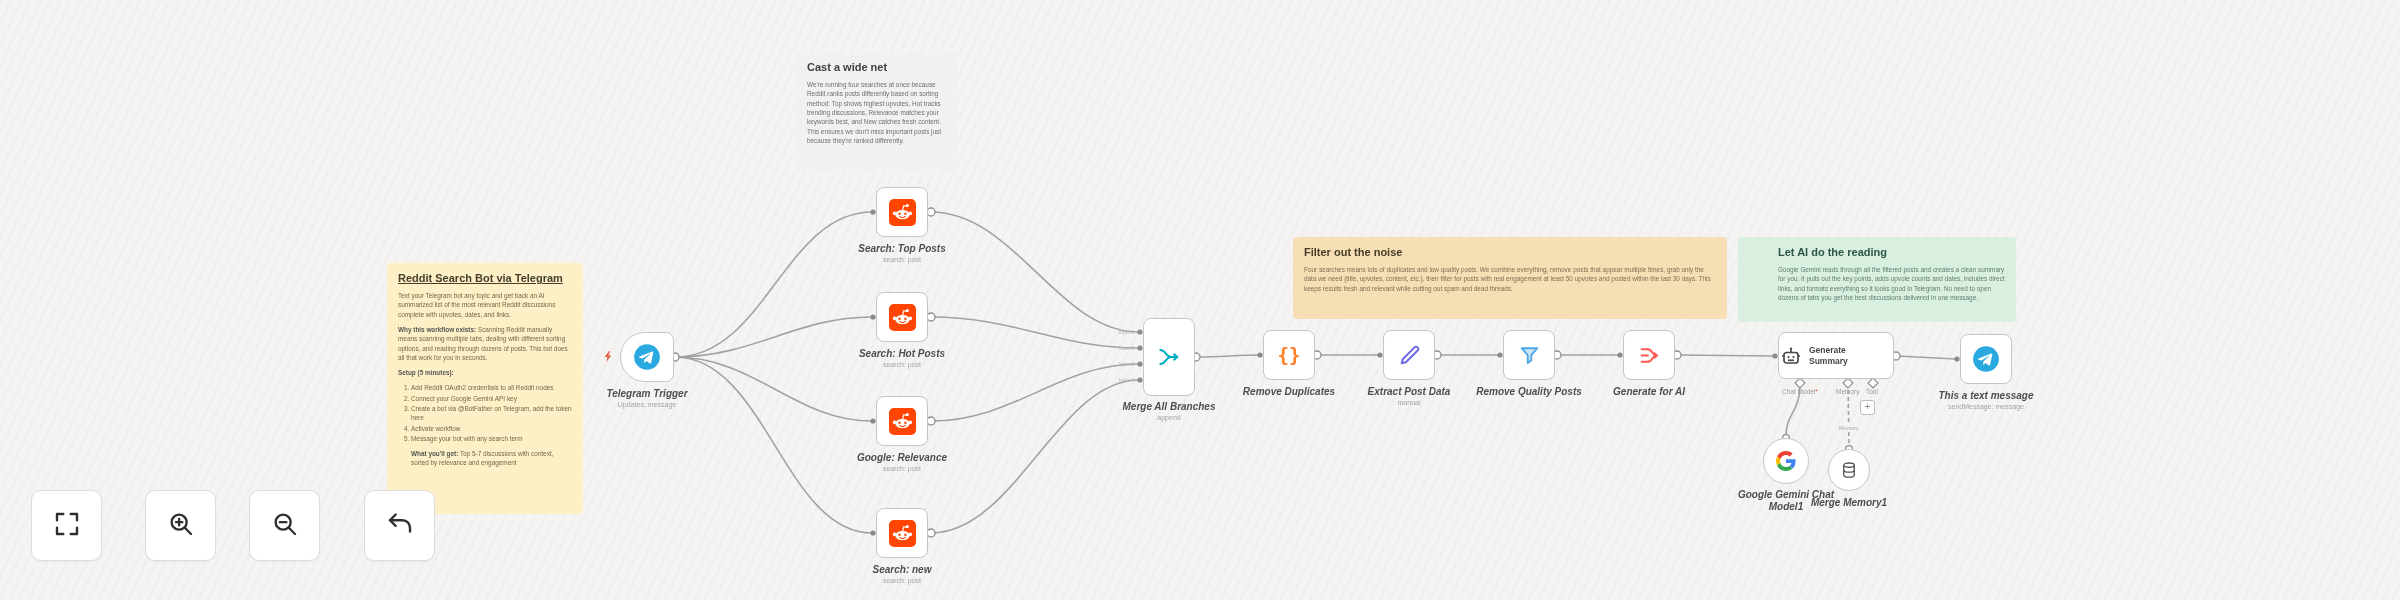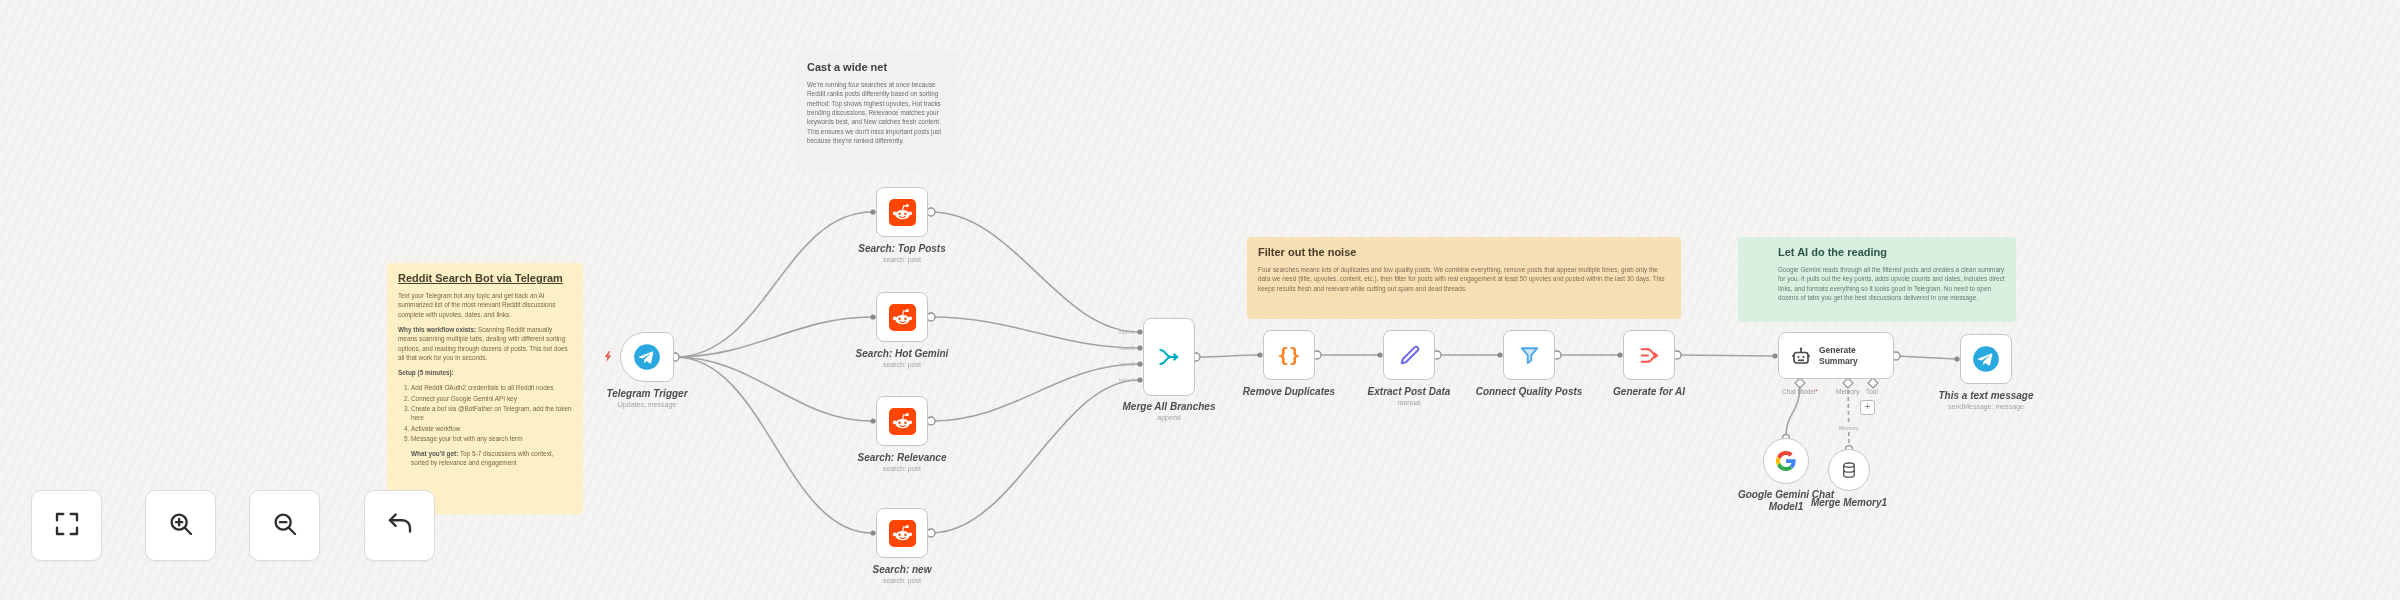--- a/index.html
+++ b/index.html
@@ -15,21 +15,21 @@
   .note{position:absolute;border-radius:4px;padding:9px 11px;box-sizing:border-box;overflow:hidden;z-index:2;}
   .note h3{margin:0 0 6px 0;font-size:11px;line-height:1.2;color:#3f3f3f;font-weight:bold;}
   .note p,.note li{font-size:6.4px;line-height:1.45;color:#6f6f6f;margin:0 0 6px 0;}
   .note b{font-weight:bold;color:#555;}
   .note ol{margin:2px 0 6px 0;padding-left:13px;}
   .note li{margin:0 0 1px 0;}
   .note-yellow{background:#fdf0c6;}
   .note-yellow p,.note-yellow li{color:#73684a;}
   .note-yellow h3{color:#45402c;text-decoration:underline;}
   .note-gray{background:#f1f1ef;}
-  .note-orange{background:#f6dfb4;}
+  .note-orange{background:#f6dfb4;margin-left:46px;}
   .note-orange p{color:#7d6f53;}
   .note-orange h3{color:#463c28;}
   .note-green{background:#d9f0e1;padding-left:40px;}
   .note-green p{color:#5f7d6e;}
   .note-green h3{color:#2c5744;}
   
   .node{position:absolute;background:#fff;border:1.6px solid #c6c6c6;border-radius:8px;
         display:flex;align-items:center;justify-content:center;z-index:3;box-sizing:border-box;}
   .node-trigger{border-radius:26px 8px 8px 26px;}
   .node-circle{border-radius:50%;}
@@ -196,41 +196,41 @@
           <circle cx="25.2" cy="17" r="2.2" fill="#fff"></circle>
           <circle cx="21.8" cy="7.8" r="1.8" fill="#fff"></circle>
           <path d="M16 13.5l1.5-5.5 4 .8" stroke="#fff" stroke-width="1.3" fill="none"></path>
           <circle cx="12.5" cy="17.5" r="1.4" fill="#FF4500"></circle>
           <circle cx="19.5" cy="17.5" r="1.4" fill="#FF4500"></circle>
           <path d="M12.5 20.6c2 1.5 5 1.5 7 0" stroke="#FF4500" stroke-width="1.2" fill="none" stroke-linecap="round"></path>
         </svg>
     </span>
   </div>
   <div class="nlabel" style="left:817px;top:348px;">
-    <div class="nname">Search: Hot Gemini</div>
+    <div class="nname">Search: Hot Posts</div>
     <div class="nsub">search: post</div>
   </div>
 
   <div class="node" style="left:876px;top:396px;width:52px;height:50px;">
     <span class="nicon">
       <svg width="27" height="27" viewBox="0 0 32 32">
           <rect width="32" height="32" rx="6" fill="#FF4500"></rect>
           <ellipse cx="16" cy="18.5" rx="8.5" ry="5.5" fill="#fff"></ellipse>
           <circle cx="6.8" cy="17" r="2.2" fill="#fff"></circle>
           <circle cx="25.2" cy="17" r="2.2" fill="#fff"></circle>
           <circle cx="21.8" cy="7.8" r="1.8" fill="#fff"></circle>
           <path d="M16 13.5l1.5-5.5 4 .8" stroke="#fff" stroke-width="1.3" fill="none"></path>
           <circle cx="12.5" cy="17.5" r="1.4" fill="#FF4500"></circle>
           <circle cx="19.5" cy="17.5" r="1.4" fill="#FF4500"></circle>
           <path d="M12.5 20.6c2 1.5 5 1.5 7 0" stroke="#FF4500" stroke-width="1.2" fill="none" stroke-linecap="round"></path>
         </svg>
     </span>
   </div>
   <div class="nlabel" style="left:817px;top:452px;">
-    <div class="nname">Search: Relevance</div>
+    <div class="nname">Google: Relevance</div>
     <div class="nsub">search: post</div>
   </div>
 
   <div class="node" style="left:876px;top:508px;width:52px;height:50px;">
     <span class="nicon">
       <svg width="27" height="27" viewBox="0 0 32 32">
           <rect width="32" height="32" rx="6" fill="#FF4500"></rect>
           <ellipse cx="16" cy="18.5" rx="8.5" ry="5.5" fill="#fff"></ellipse>
           <circle cx="6.8" cy="17" r="2.2" fill="#fff"></circle>
           <circle cx="25.2" cy="17" r="2.2" fill="#fff"></circle>
@@ -285,37 +285,37 @@
   </div>
 
   <div class="node" style="left:1503px;top:330px;width:52px;height:50px;">
     <span class="nicon">
       <svg width="25" height="25" viewBox="0 0 24 24">
           <path d="M4.5 5h15l-5.8 6.6v5.2l-3.4 2.4v-7.6z" fill="#cfe6f9" stroke="#4DA6EA" stroke-width="1.8" stroke-linejoin="round"></path>
         </svg>
     </span>
   </div>
   <div class="nlabel" style="left:1444px;top:386px;">
-    <div class="nname">Connect Quality Posts</div>
+    <div class="nname">Remove Quality Posts</div>
   </div>
 
   <div class="node" style="left:1623px;top:330px;width:52px;height:50px;">
     <span class="nicon">
       <svg width="25" height="25" viewBox="0 0 24 24" fill="none" stroke="#FF5A52" stroke-width="1.9" stroke-linecap="round">
           <path d="M4.5 6h6M4.5 12h6M4.5 18h6"></path>
           <path d="M10.5 6c4.5 0 4 6 8 6M10.5 18c4.5 0 4-6 8-6"></path>
           <path d="M16.6 9.8l2.6 2.2-2.6 2.2"></path>
         </svg>
     </span>
   </div>
   <div class="nlabel" style="left:1564px;top:386px;">
     <div class="nname">Generate for AI</div>
   </div>
 
-  <div class="node" style="left:1778px;top:332px;width:116px;height:47px;justify-content:flex-start;padding-left:10px;">
+  <div class="node" style="left:1778px;top:332px;width:116px;height:47px;justify-content:flex-start;">
     <span class="nicon">
       <svg width="24" height="24" viewBox="0 0 24 24" fill="none" stroke="#4a4a4a" stroke-width="1.7">
           <rect x="5" y="8.5" width="14" height="10.5" rx="2.5"></rect>
           <circle cx="9.5" cy="13" r="1.1" fill="#4a4a4a" stroke="none"></circle>
           <circle cx="14.5" cy="13" r="1.1" fill="#4a4a4a" stroke="none"></circle>
           <path d="M12 8.5V6"></path>
           <circle cx="12" cy="4.8" r="1.2" fill="#4a4a4a" stroke="none"></circle>
           <path d="M9 16.3h6"></path>
           <path d="M5 12H3M21 12h-2"></path>
         </svg>

